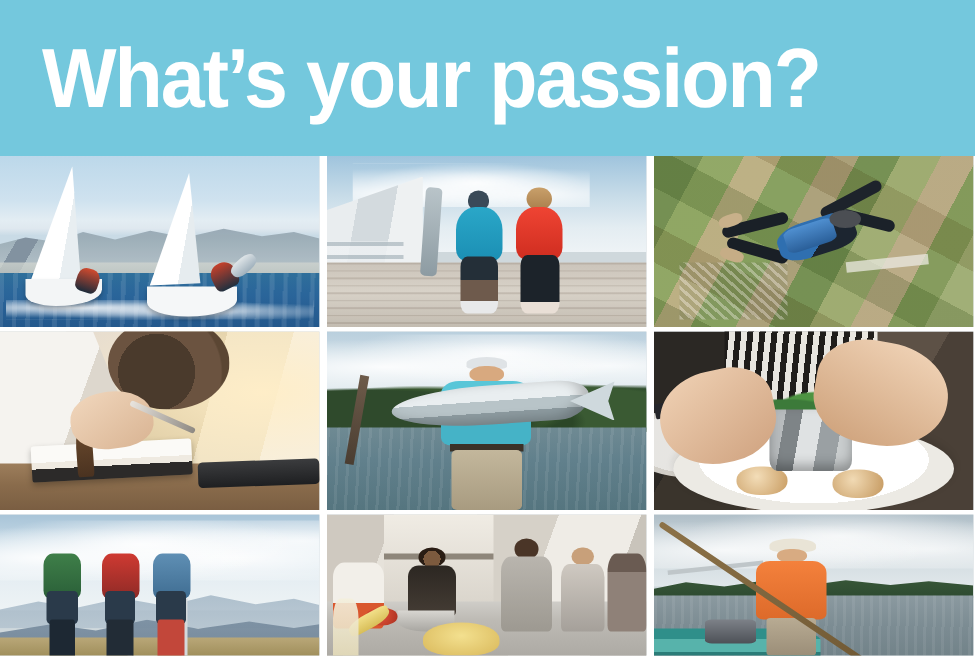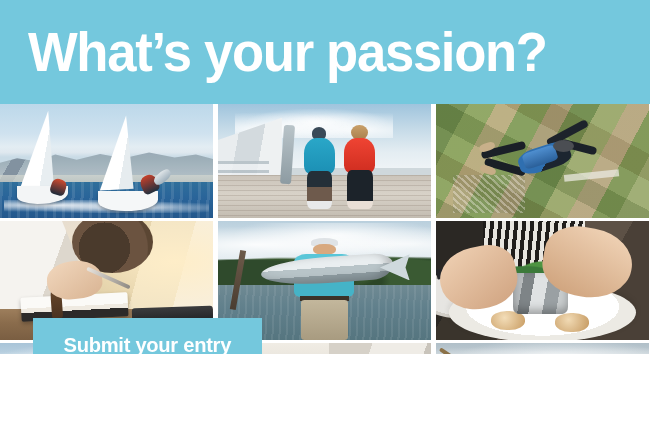--- a/index.html
+++ b/index.html
@@ -9,21 +9,21 @@
   body {
     width: 650px;
     height: 437px;
     overflow: hidden;
     font-family: "Liberation Sans", sans-serif;
     background: #ffffff;
   }
   #page {
     position: relative;
     width: 650px;
-    height: 354px;
+    height: 437px;
     overflow: hidden;
   }
 
   
   .banner {
     position: absolute;
     left: 0;
     top: 0;
     width: 650px;
     height: 104px;
@@ -890,17 +890,14 @@
         <div class="hat"></div>
         <div class="face"></div>
         <div class="shirt"></div>
         <div class="pants"></div>
       </div>
       <div class="layer pole"></div>
     </div>
 
   </div>
 
-  <div class="cta">
-    <span class="cta-label">Submit your entry</span>
-  </div>
 
 </div>
 
 </body></html>

